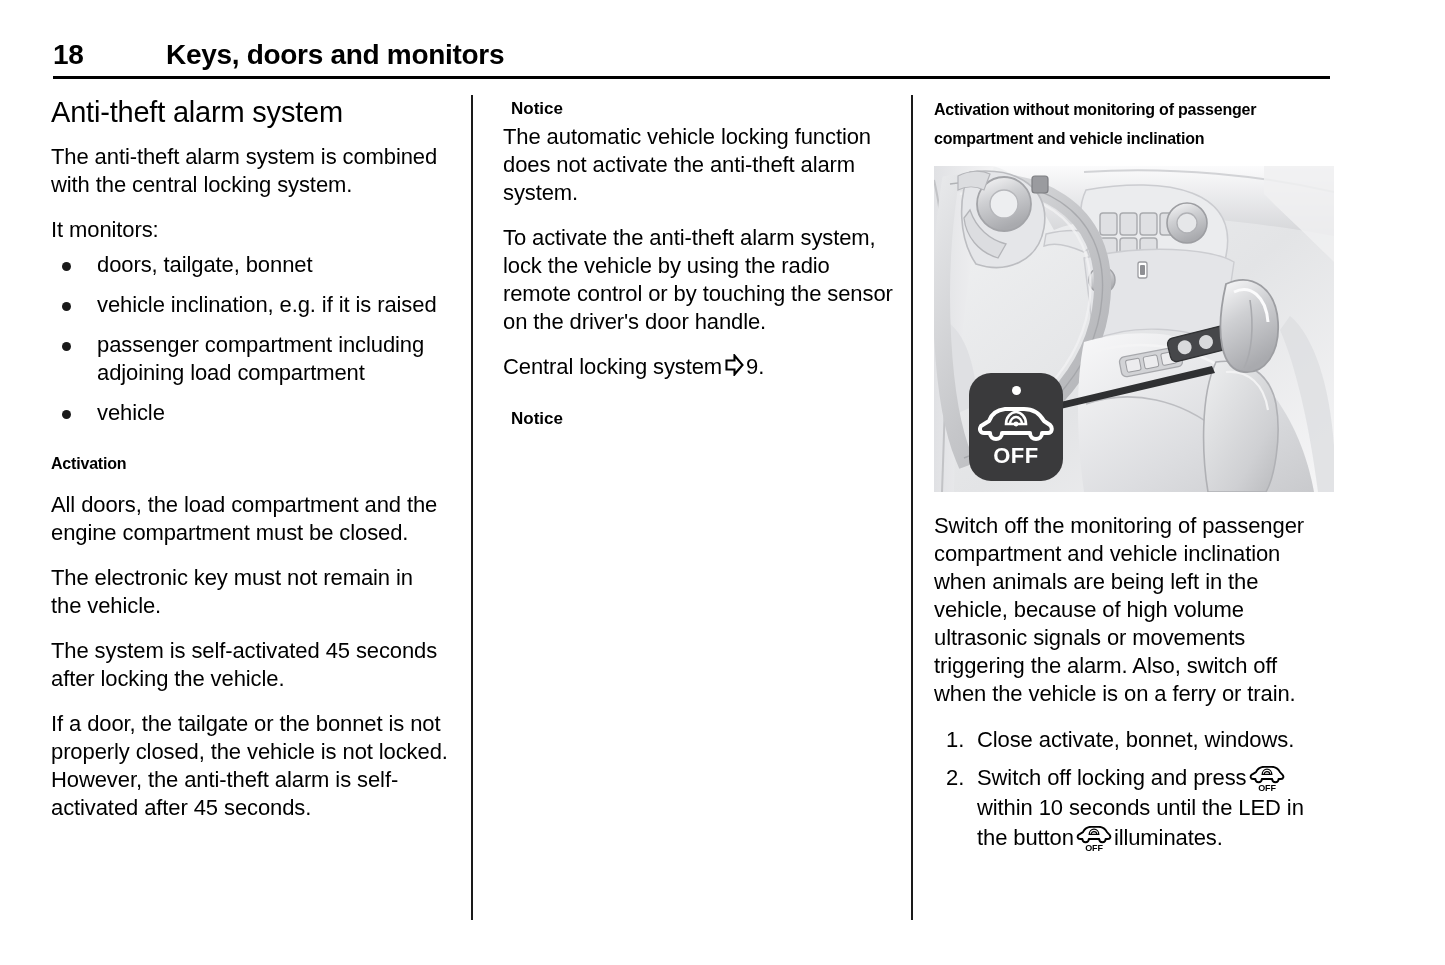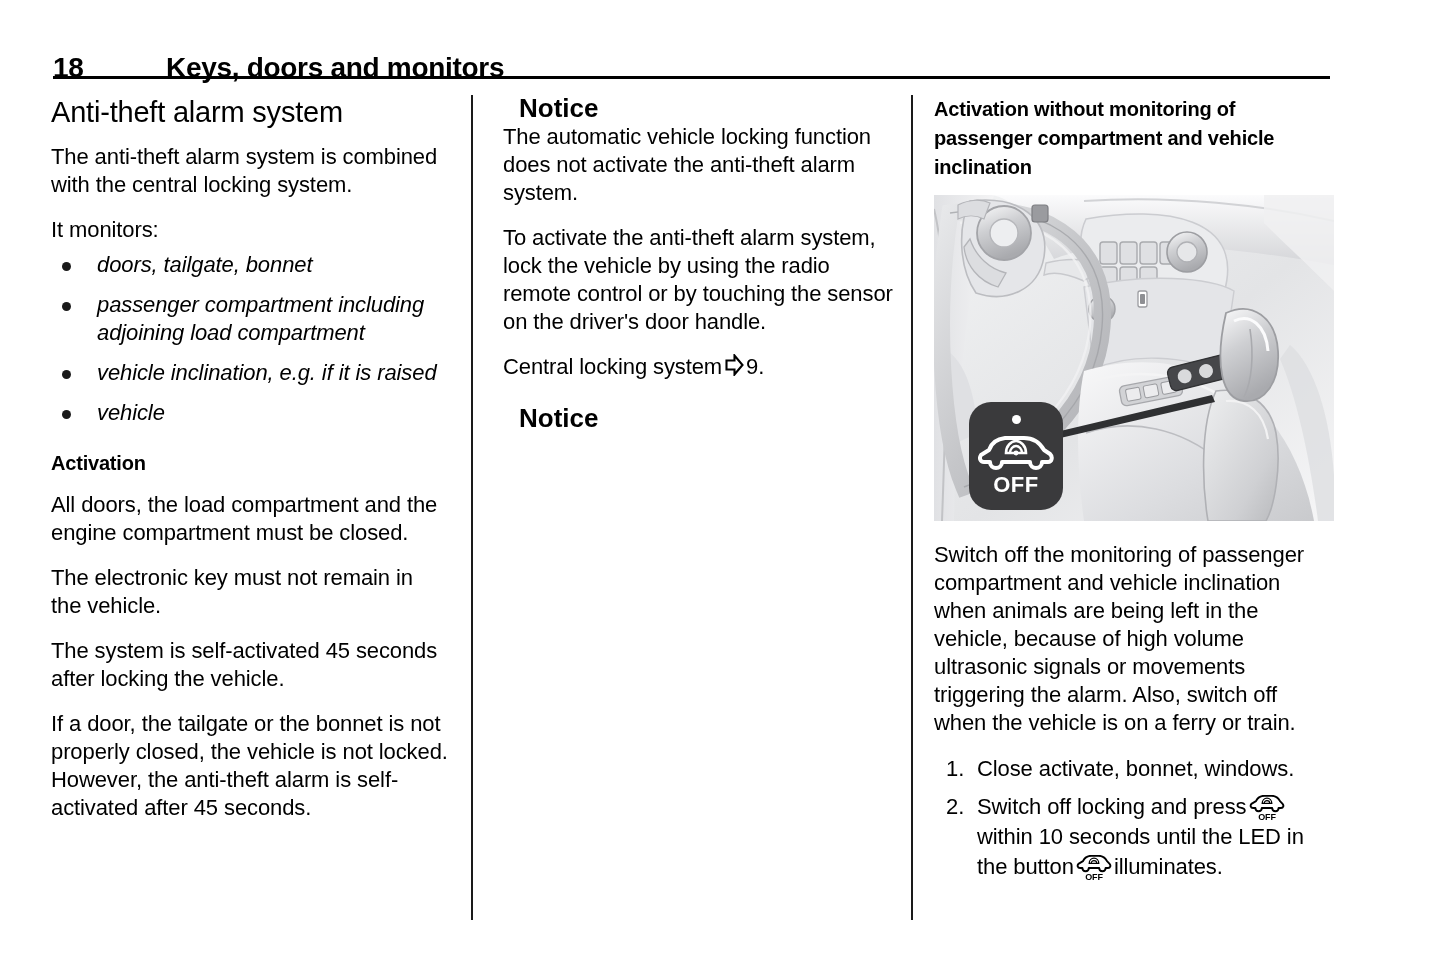--- a/index.html
+++ b/index.html
@@ -20,21 +20,21 @@
     position: absolute;
     left: 0; top: 0;
     width: 1445px;
     height: 965px;
   }
 
   
   .page-header {
     position: absolute;
     left: 53px;
-    top: 51px;
+    top: 38px;
     width: 1277px;
     height: 42px;
   }
   .page-number {
     position: absolute;
     left: 0;
     top: 0;
     font-size: 28px;
     font-weight: 700;
     letter-spacing: -0.3px;
@@ -81,47 +81,46 @@
   
   h1.sec-title {
     margin: 0 0 14px 0;
     font-size: 29px;
     font-weight: 400;
     line-height: 34px;
     letter-spacing: -0.2px;
   }
   h2.sub-title {
     margin: 22px 0 13px 0;
-    font-size: 20px;
+    font-size: 16px;
     font-weight: 700;
     line-height: 29px;
     letter-spacing: -0.2px;
   }
   h2.sub-title.tight { margin-top: 0; }
   h3.notice-head {
-    margin: 0 0 1px 16px;
-    font-size: 26px;
+    margin: 0 0 1px 8px;
+    font-size: 17px;
     font-weight: 700;
     line-height: 27px;
   }
   h3.notice-head.spaced { margin-top: 24px; }
 
   p.body {
     margin: 0 0 17px 0;
     font-size: 22px;
     line-height: 28px;
     letter-spacing: -0.1px;
   }
   p.body.last { margin-bottom: 0; }
 
   ul.bullets {
     margin: 0 0 8px 0;
     padding: 0;
     list-style: none;
-    font-style: italic;
   }
   ul.bullets > li {
     position: relative;
     margin: 0 0 12px 0;
     padding-left: 46px;
     font-size: 22px;
     line-height: 28px;
     letter-spacing: -0.1px;
   }
   ul.bullets > li::before {
@@ -252,22 +251,22 @@
   <div class="col col-1">
 
     <h1 class="sec-title">Anti-theft alarm system</h1>
 
     <p class="body">The anti-theft alarm system is combined with the central locking system.</p>
 
     <p class="body" style="margin-bottom:7px;">It monitors:</p>
 
     <ul class="bullets">
       <li>doors, tailgate, bonnet</li>
+      <li>vehicle inclination, e.g. if it is raised</li>
       <li>passenger compartment including adjoining load compartment</li>
-      <li>vehicle inclination, e.g. if it is raised</li>
       <li>vehicle</li>
     </ul>
 
     <h2 class="sub-title">Activation</h2>
 
     <p class="body">All doors, the load compartment and the engine compartment must be closed.</p>
     <p class="body">The electronic key must not remain in the vehicle.</p>
     <p class="body">The system is self-activated 45 seconds after locking the vehicle.</p>
     <p class="body last">If a door, the tailgate or the bonnet is not properly closed, the vehicle is not locked. However, the anti-theft alarm is self-activated after 45 seconds.</p>
   </div>

